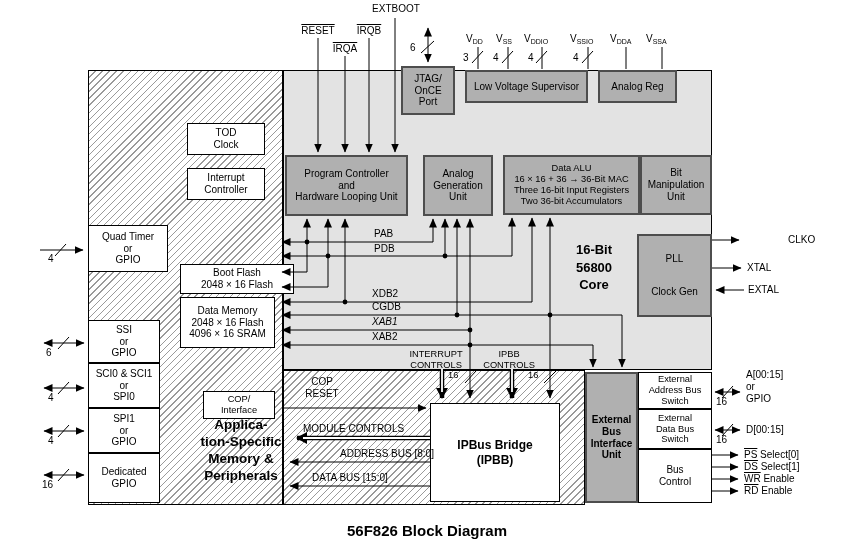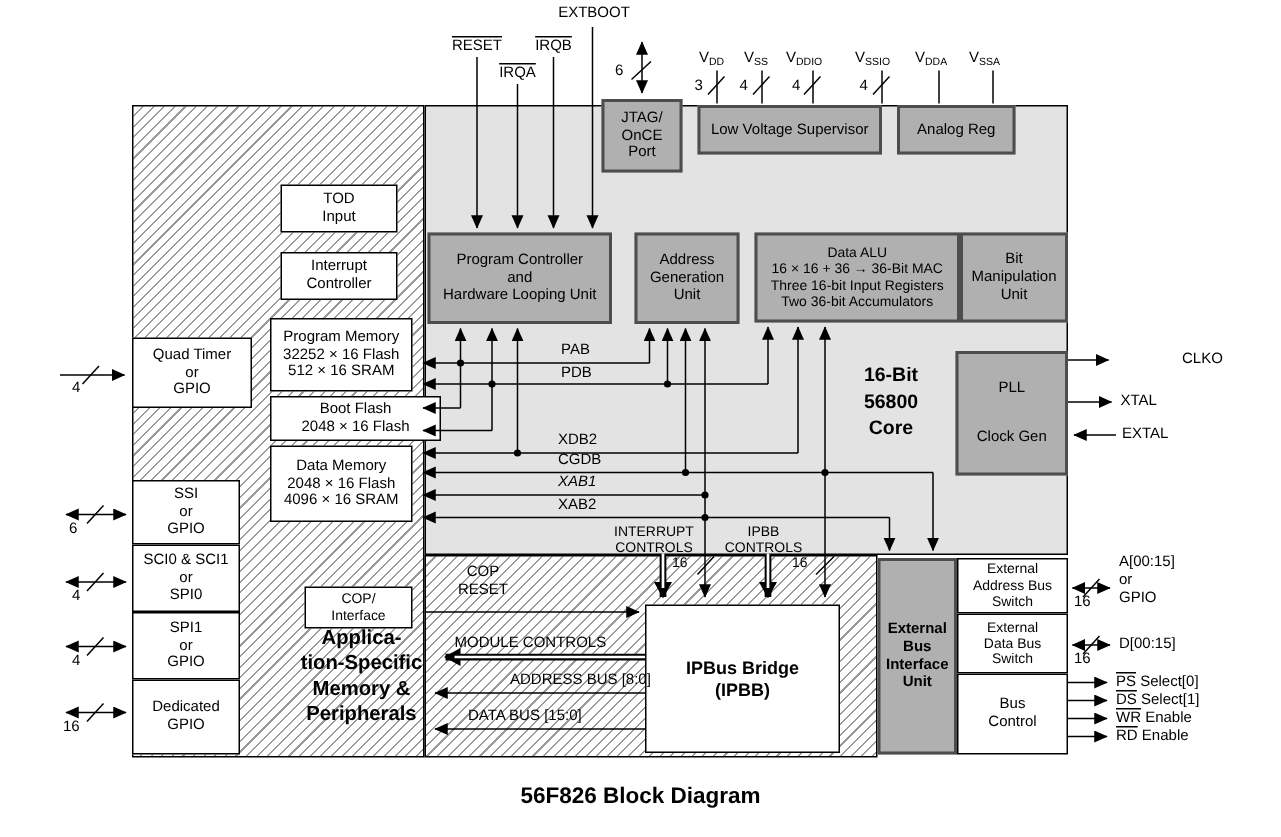--- a/index.html
+++ b/index.html
@@ -45,46 +45,43 @@
 Peripherals</div>
 
   <div class="bx g" style="left:401px;top:66px;width:54px;height:49px;">JTAG/
 OnCE
 Port</div>
   <div class="bx g" style="left:465px;top:70px;width:123px;height:33px;">Low Voltage Supervisor</div>
   <div class="bx g" style="left:285px;top:155px;width:123px;height:61px;">Program Controller
 and
 Hardware Looping Unit</div>
   <div class="bx g" style="left:598px;top:70px;width:79px;height:33px;">Analog Reg</div>
-  <div class="bx g" style="left:423px;top:155px;width:70px;height:61px;">Address
+  <div class="bx g" style="left:423px;top:155px;width:70px;height:61px;">Analog
 Generation
 Unit</div>
   <div class="bx g sm" style="left:503px;top:155px;width:137px;height:60px;">Data ALU
 16 × 16 + 36 → 36-Bit MAC
 Three 16-bit Input Registers
 Two 36-bit Accumulators</div>
   <div class="bx g" style="left:640px;top:155px;width:72px;height:60px;">Bit
 Manipulation
 Unit</div>
   <div class="bx g pll" style="left:637px;top:234px;width:75px;height:83px;">
     <span>PLL</span>
     <span>Clock Gen</span>
   </div>
   <div class="bx g b" style="left:585px;top:372px;width:53px;height:131px;">External
 Bus
 Interface
 Unit</div>
 
   <div class="bx" style="left:187px;top:123px;width:78px;height:32px;">TOD
-Input</div>
+Clock</div>
   <div class="bx" style="left:187px;top:168px;width:78px;height:32px;">Interrupt
 Controller</div>
-  <div class="bx" style="left:180px;top:212px;width:95px;height:49px;">Program Memory
-32252 × 16 Flash
-512 × 16 SRAM</div>
   <div class="bx" style="left:180px;top:264px;width:114px;height:30px;">Boot Flash
 2048 × 16 Flash</div>
   <div class="bx" style="left:180px;top:297px;width:95px;height:51px;">Data Memory
 2048 × 16 Flash
 4096 × 16 SRAM</div>
 
   <div class="bx" style="left:88px;top:225px;width:80px;height:47px;">Quad Timer
 or
 GPIO</div>
   <div class="bx" style="left:88px;top:320px;width:72px;height:43px;">SSI

